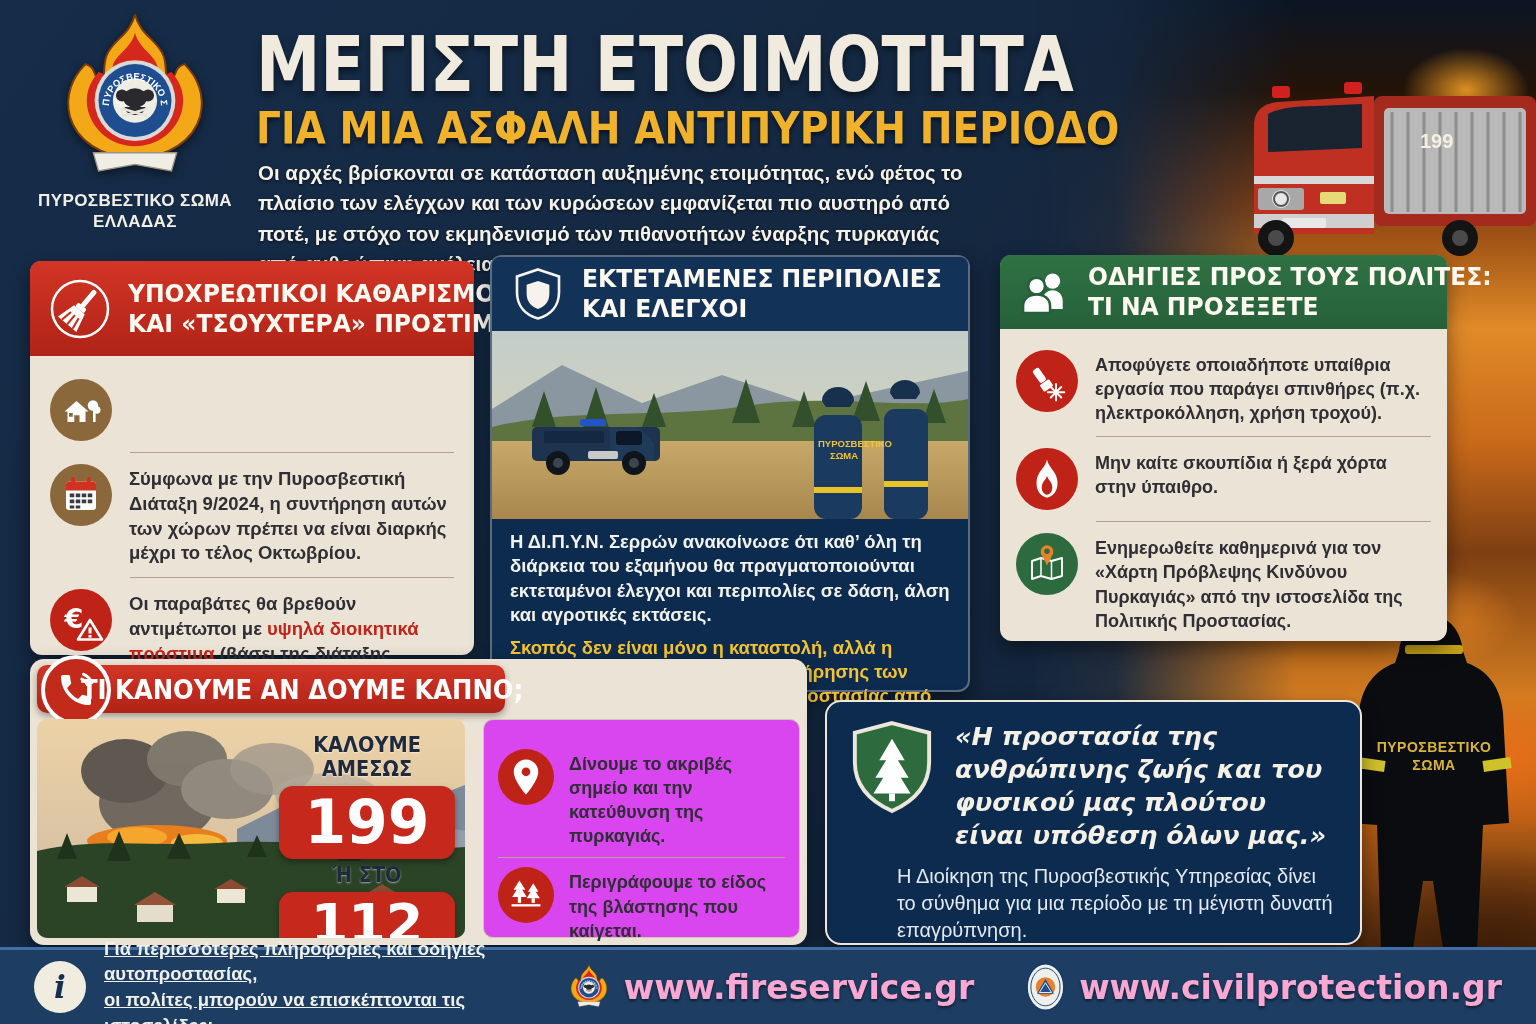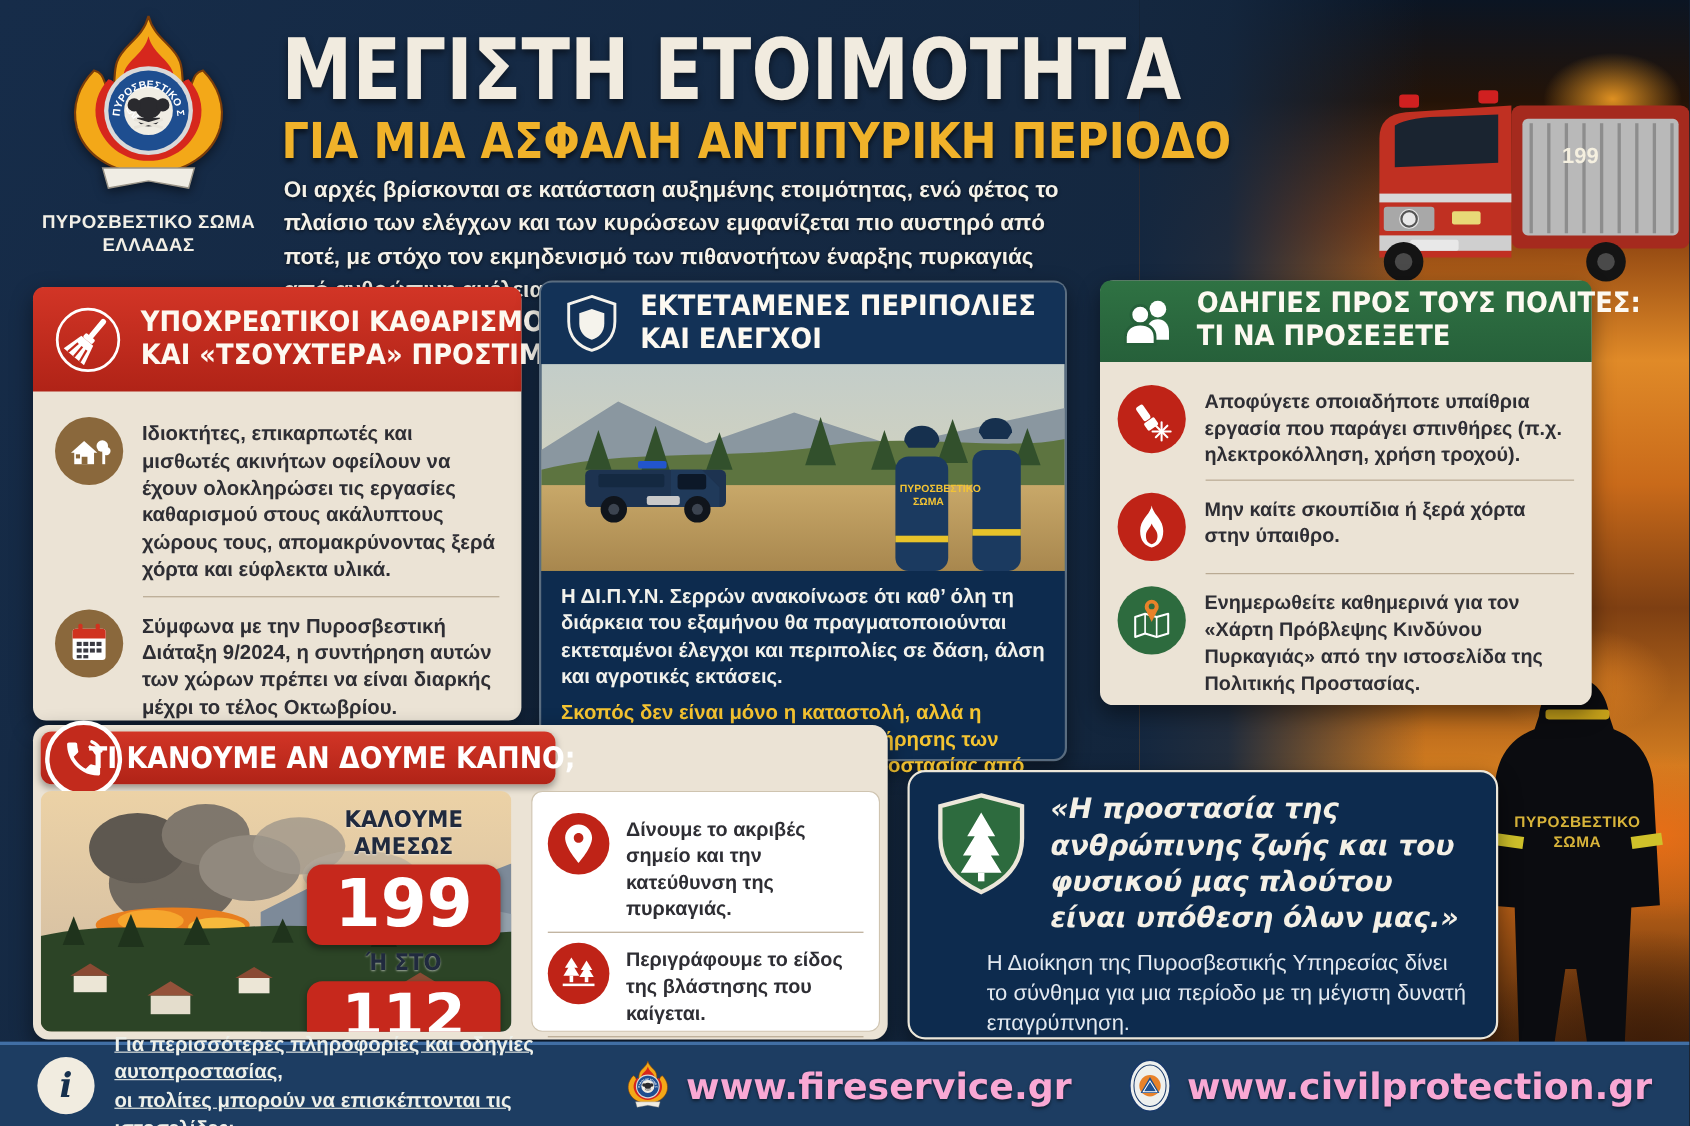--- a/index.html
+++ b/index.html
@@ -85,21 +85,21 @@
   .smoke-content { position:absolute; left:7px; top:60px; right:7px; bottom:7px; display:flex; gap:18px; }
   .smoke-photo { position:relative; width:428px; border-radius:10px; overflow:hidden; flex:0 0 auto; }
   .smoke-photo svg { position:absolute; inset:0; }
   .call-col { position:absolute; top:14px; right:10px; width:176px; text-align:center; }
   .call-label { font-size:21px; font-weight:800; color:#202a3e; font-family:"DejaVu Sans",sans-serif;
     transform:scaleX(.92); text-shadow:0 1px 2px rgba(255,255,255,.55); }
   .num-badge { background:#c6281c; border-radius:14px; color:#fff; font-weight:800;
     font-family:"DejaVu Sans",sans-serif; box-shadow:0 3px 6px rgba(0,0,0,.35); }
   .num-primary { font-size:60px; line-height:1.22; margin:5px 0 4px; }
   .num-secondary { font-size:54px; line-height:1.2; margin-top:5px; }
-  .smoke-list { flex:1; background:#ffffff; border:1px solid #cfc4b0; border-radius:10px; padding:10px 14px; }
+  .smoke-list { flex:1; background:#d946ef; border:1px solid #cfc4b0; border-radius:10px; padding:20px 14px; }
   .smoke-list .item { padding:9px 0; gap:15px; }
   .smoke-list .item-icon { flex:0 0 56px; width:56px; height:56px; }
   .smoke-list .item-icon svg { width:42px; height:42px; }
   .smoke-list .item-text { font-size:18px; }
   .smoke-list .sep { margin-left:0; }
 
   
   .card-quote { left:825px; top:700px; width:537px; height:245px; background:#0d2b4e;
     border:2px solid #ece7da; border-radius:16px; padding:16px 22px; }
   .quote-row { display:flex; gap:20px; align-items:flex-start; }
@@ -232,21 +232,20 @@
           <svg viewBox="0 0 64 64">
             <path d="M10 34 L26 20 L42 34 Z" fill="#fff"></path>
             <rect x="14" y="33" width="24" height="15" fill="#fff"></rect>
             <rect x="23" y="39" width="7" height="9" fill="#8a683c"></rect>
             <rect x="16" y="36" width="5" height="5" fill="#8a683c"></rect>
             <circle cx="48" cy="26" r="7" fill="#fff"></circle>
               <circle cx="53" cy="32" r="5" fill="#fff"></circle>
             <rect x="48" y="33" width="3.5" height="15" fill="#fff"></rect>
           </svg>
         </div>
-        <div class="item-text">Ιδιοκτήτες, επικαρπωτές και μισθωτές ακινήτων οφείλουν να έχουν ολοκληρώσει τις εργασίες καθαρισμού στους ακάλυπτους χώρους τους, απομακρύνοντας ξερά χόρτα και εύφλεκτα υλικά.</div>
       </div>
       <div class="sep"></div>
       <div class="item">
         <div class="item-icon brown">
           <svg viewBox="0 0 64 64">
             <rect x="12" y="14" width="40" height="38" rx="4" fill="#fff"></rect>
             <path d="M12 18 a4 4 0 0 1 4 -4 h32 a4 4 0 0 1 4 4 v8 h-40 Z" fill="#d0321f"></path>
             <rect x="19" y="8" width="5" height="11" rx="2" fill="#d0321f"></rect>
             <rect x="40" y="8" width="5" height="11" rx="2" fill="#d0321f"></rect>
             <g fill="#3a3a42">

